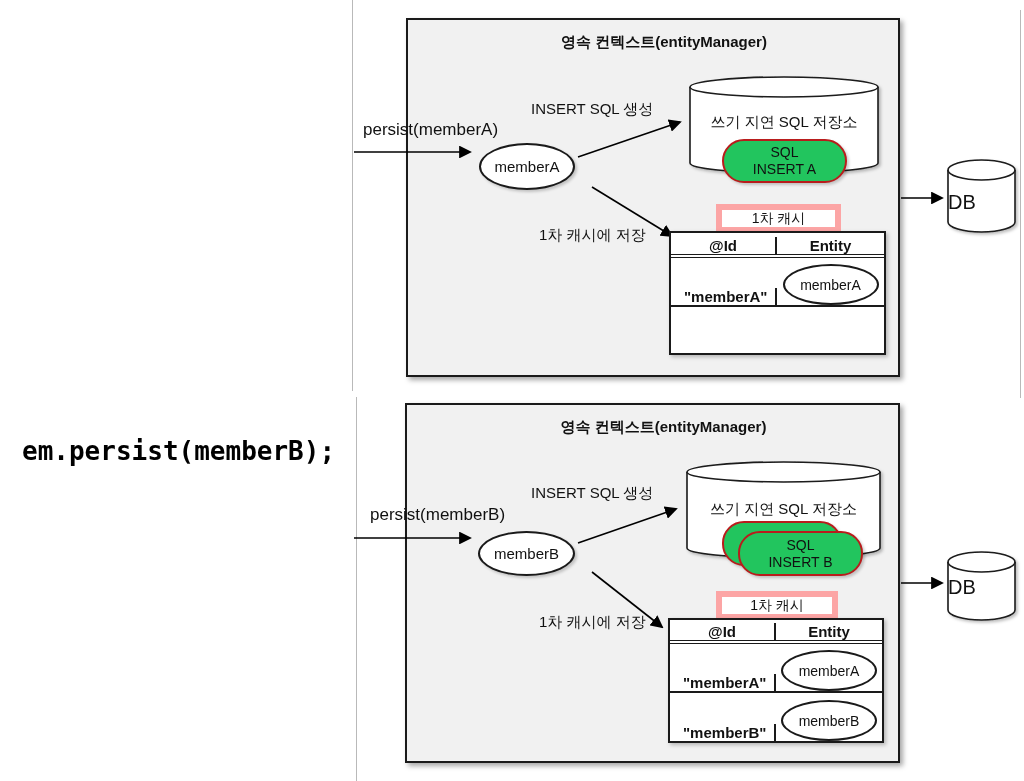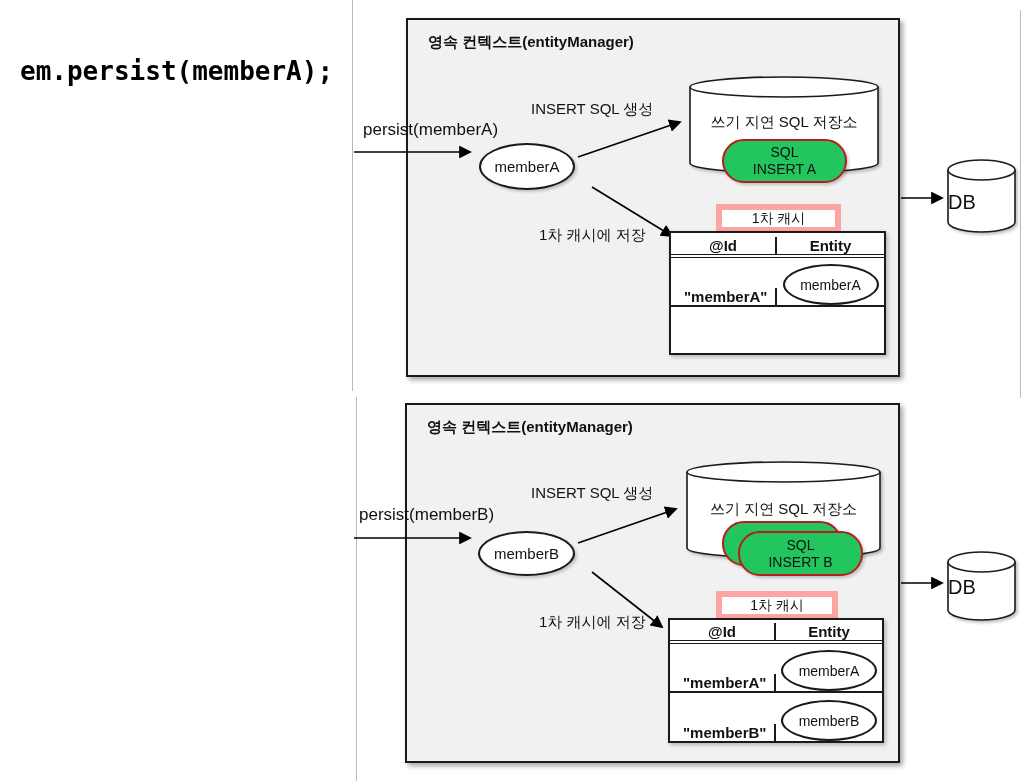--- a/index.html
+++ b/index.html
@@ -13,21 +13,21 @@
   .z0{z-index:0;}
   .code-line{
     font-family:"DejaVu Sans Mono","Liberation Mono",monospace;
     font-weight:bold;font-size:26px;letter-spacing:0px;white-space:nowrap;color:#000;
   }
   .page-rule{width:1px;background:#b9b9b9;}
   .ctx-box{
     background:#f1f1f1;border:2px solid #1a1a1a;
     box-shadow:3px 3px 5px rgba(0,0,0,0.35);
   }
-  .ctx-title{font-weight:bold;font-size:15px;text-align:left;padding-left:22px;}
+  .ctx-title{font-weight:bold;font-size:15px;text-align:center;padding-left:22px;}
   .flow-label{font-size:17px;white-space:nowrap;}
   .k-label{font-size:15px;white-space:nowrap;}
   .cyl-label{font-size:15px;text-align:center;white-space:nowrap;}
   .main-ellipse{
     background:#fff;border:2px solid #1a1a1a;border-radius:50%;
     display:flex;align-items:center;justify-content:center;font-size:15px;
     box-shadow:2px 2px 3px rgba(0,0,0,0.2);
   }
   .sql-chip{
     background:#22c55e;border:2px solid #b91c1c;border-radius:22px;
@@ -103,21 +103,20 @@
       <path d="M948,562 V610 a33.5,10 0 0 0 67,0 V562" fill="#ffffff" stroke="#1a1a1a" stroke-width="1.6"></path>
       <ellipse cx="981.5" cy="562" rx="33.5" ry="10" fill="#ffffff" stroke="#1a1a1a" stroke-width="1.6"></ellipse>
     </g>
 
     <line x1="354" y1="538" x2="470" y2="538" stroke="#000" stroke-width="1.6" marker-end="url(#arr)"></line>
     <line x1="578" y1="543" x2="676" y2="509" stroke="#000" stroke-width="1.6" marker-end="url(#arr)"></line>
     <line x1="592" y1="572" x2="662" y2="627" stroke="#000" stroke-width="1.6" marker-end="url(#arr)"></line>
     <line x1="901" y1="583" x2="942" y2="583" stroke="#000" stroke-width="1.6" marker-end="url(#arr)"></line>
   </svg>
 
-  <div class="abs code-line z2" style="left:20px;top:56px;">em.persist(memberA);</div>
 
   <div class="abs ctx-title z2" style="left:406px;top:33px;width:494px;">영속 컨텍스트(entityManager)</div>
 
   <div class="abs flow-label z2" style="left:363px;top:120px;">persist(memberA)</div>
 
   <div class="abs k-label z2" style="left:531px;top:100px;">INSERT SQL 생성</div>
 
   <div class="abs cyl-label z2" style="left:690px;top:113px;width:188px;">쓰기 지연 SQL 저장소</div>
 
   <div class="abs sql-chip z2" style="left:722px;top:139px;width:125px;height:44px;">
@@ -149,24 +148,25 @@
       </div>
     </div>
     <div class="trow last" style="height:46px;">
       <div class="tcell tc1 tid"></div>
       <div class="tcell tc2"></div>
     </div>
   </div>
 
   <div class="abs db-label z2" style="left:948px;top:191px;width:67px;">DB</div>
 
+  <div class="abs code-line z2" style="left:22px;top:436px;">em.persist(memberB);</div>
 
   <div class="abs ctx-title z2" style="left:405px;top:418px;width:495px;">영속 컨텍스트(entityManager)</div>
 
-  <div class="abs flow-label z2" style="left:359px;top:505px;">persist(memberB)</div>
+  <div class="abs flow-label z2" style="left:370px;top:505px;">persist(memberB)</div>
 
   <div class="abs k-label z2" style="left:531px;top:484px;">INSERT SQL 생성</div>
 
   <div class="abs cyl-label z2" style="left:687px;top:500px;width:193px;">쓰기 지연 SQL 저장소</div>
 
   <div class="abs sql-chip z2" style="left:722px;top:521px;width:120px;height:45px;"></div>
   <div class="abs sql-chip z2" style="left:738px;top:531px;width:125px;height:45px;">
     <span>SQL</span>
     <span>INSERT B</span>
   </div>

